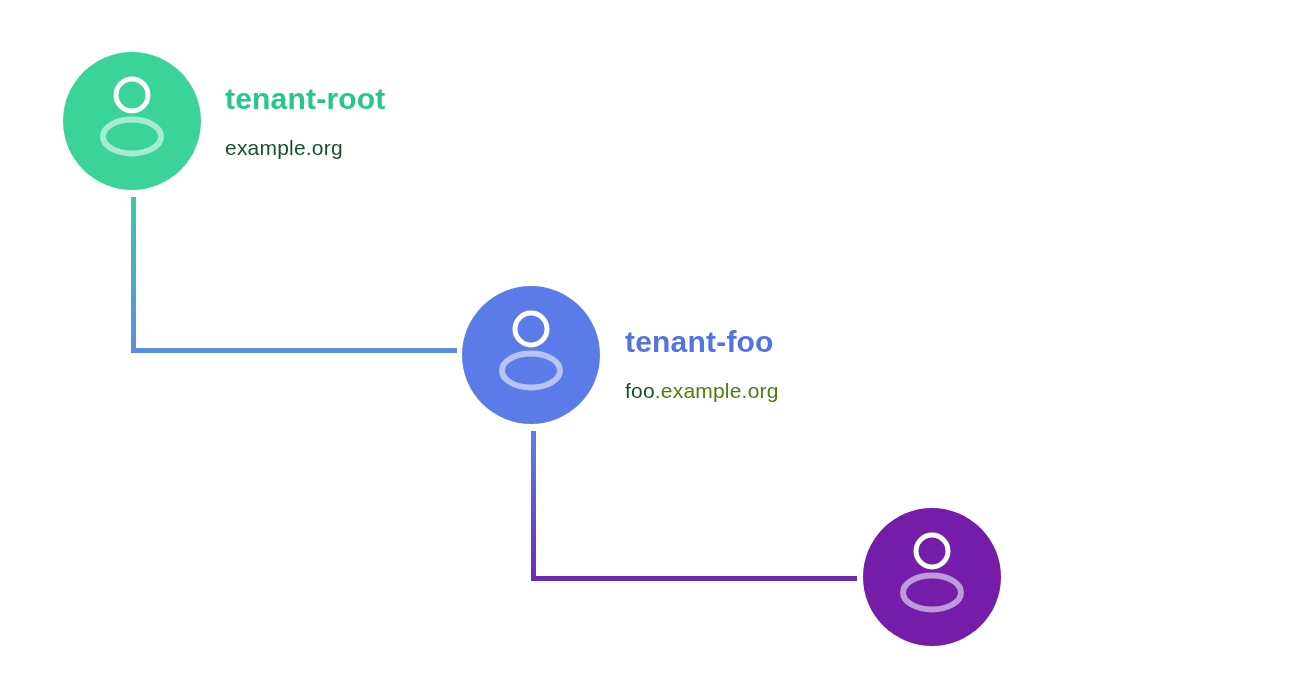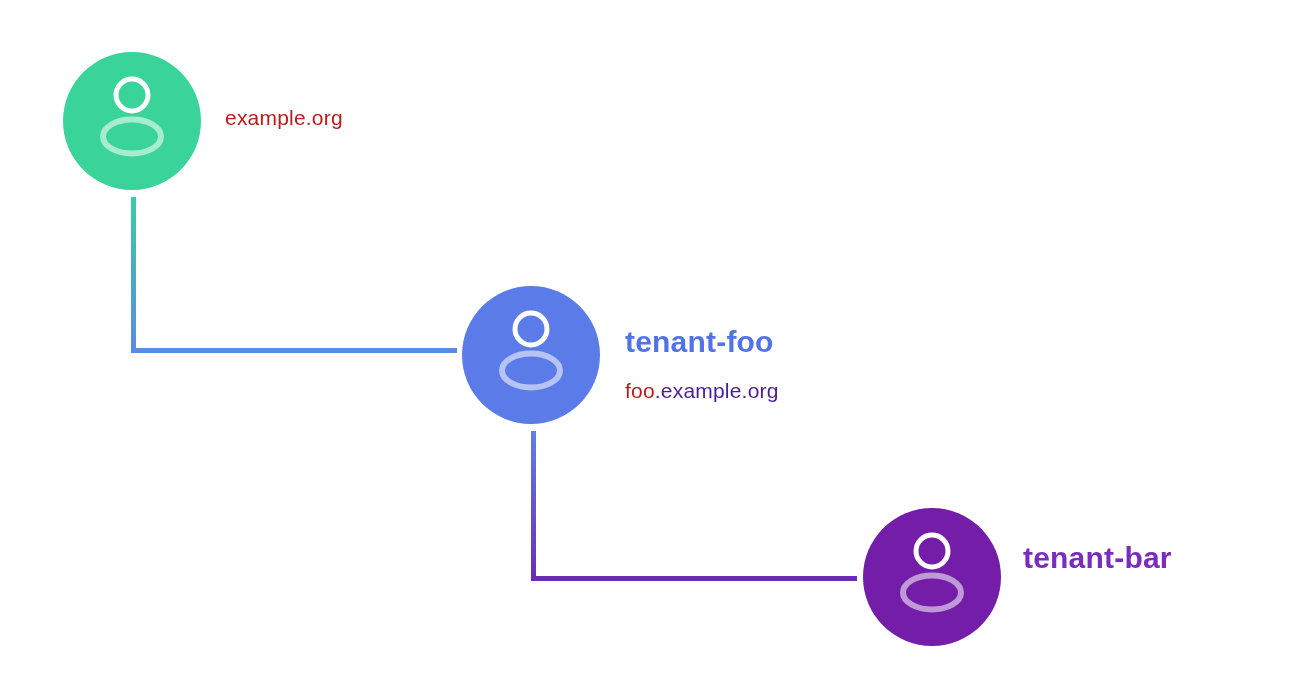--- a/index.html
+++ b/index.html
@@ -54,41 +54,42 @@
     letter-spacing: 0.2px;
     white-space: nowrap;
   }
   .subtitle {
     margin-top: 23px;
     font-size: 21px;
     line-height: 1;
     letter-spacing: 0.2px;
     white-space: nowrap;
   }
-  .subtitle .dark { color: #b91c1c; }
-  .subtitle .gray { color: #4c1d95; }
+  .subtitle .dark { color: #14532d; }
+  .subtitle .gray { color: #4d7c0f; }
 </style>
 </head>
 <body>
 
 <div class="canvas">
 
   <div class="conn c1v" style="background: linear-gradient(rgb(59, 203, 164), rgb(91, 139, 227));"></div>
   <div class="conn c1h" style="background: rgb(91, 139, 227);"></div>
 
   <div class="conn c2v" style="background: linear-gradient(rgb(95, 127, 232), rgb(106, 43, 181));"></div>
   <div class="conn c2h" style="background: rgb(106, 43, 181);"></div>
 
   <div class="circle circle-root" style="background: rgb(58, 212, 154);">
     <svg width="76" height="85" viewBox="0 0 76 85">
       <circle cx="38" cy="22" r="16" fill="none" stroke="#ffffff" stroke-width="5"></circle>
       <ellipse cx="38" cy="63.5" rx="29" ry="17" fill="none" stroke="rgba(255,255,255,0.55)" stroke-width="6"></ellipse>
     </svg>
   </div>
   <div class="label-block label-root">
+    <div class="title" style="color: rgb(38, 199, 141);">tenant-root</div>
     <div class="subtitle">
       <span class="dark">example.org</span><span class="gray"></span>
     </div>
   </div>
 
   <div class="circle circle-foo" style="background: rgb(91, 124, 232);">
     <svg width="76" height="85" viewBox="0 0 76 85">
       <circle cx="38" cy="22" r="16" fill="none" stroke="#ffffff" stroke-width="5"></circle>
       <ellipse cx="38" cy="63.5" rx="29" ry="17" fill="none" stroke="rgba(255,255,255,0.55)" stroke-width="6"></ellipse>
     </svg>
@@ -100,16 +101,15 @@
     </div>
   </div>
 
   <div class="circle circle-bar" style="background: rgb(115, 29, 168);">
     <svg width="76" height="85" viewBox="0 0 76 85">
       <circle cx="38" cy="22" r="16" fill="none" stroke="#ffffff" stroke-width="5"></circle>
       <ellipse cx="38" cy="63.5" rx="29" ry="17" fill="none" stroke="rgba(255,255,255,0.55)" stroke-width="6"></ellipse>
     </svg>
   </div>
   <div class="label-block label-bar">
-    <div class="title" style="color: rgb(123, 43, 190);">tenant-bar</div>
   </div>
 
 </div>
 
 </body></html>

